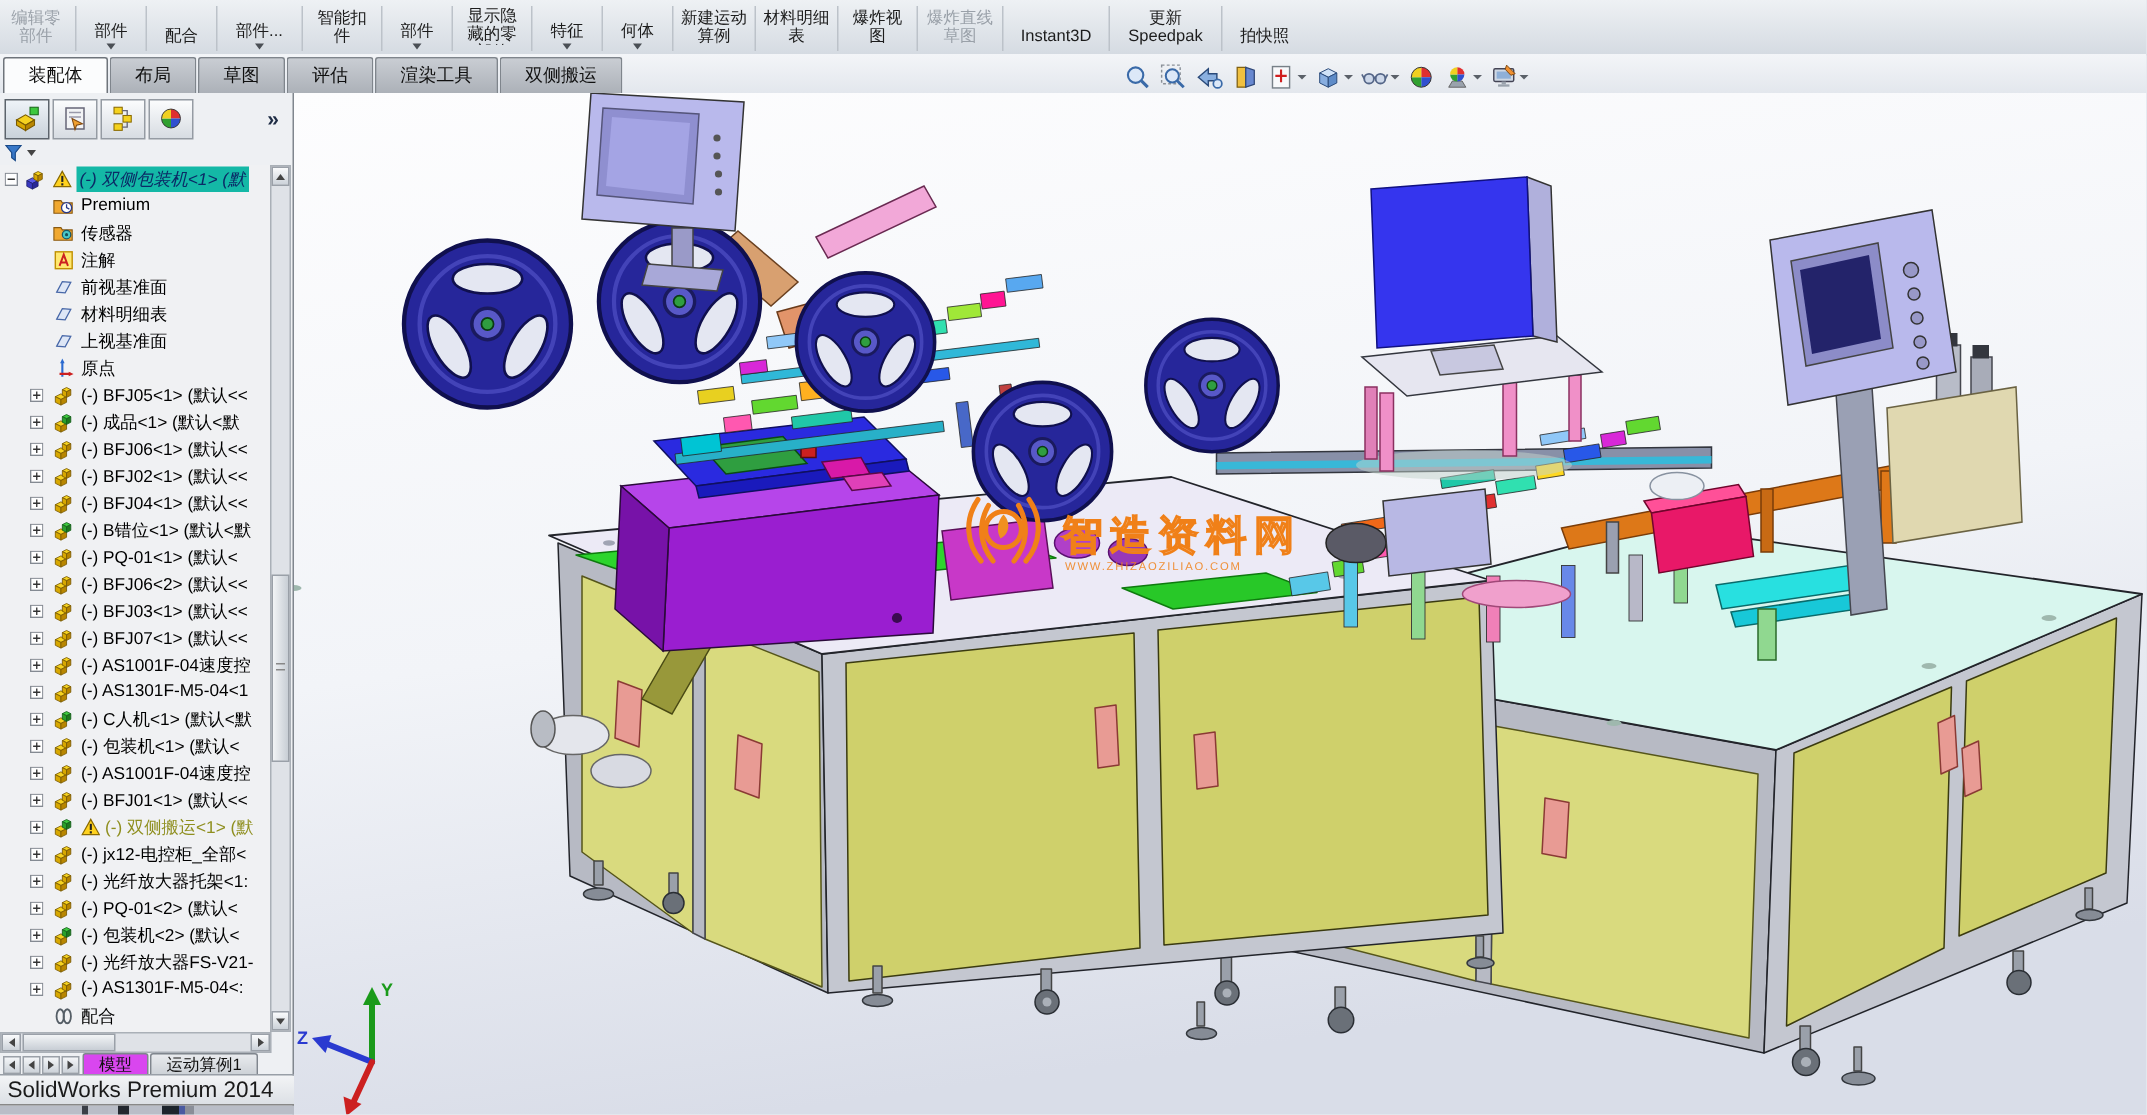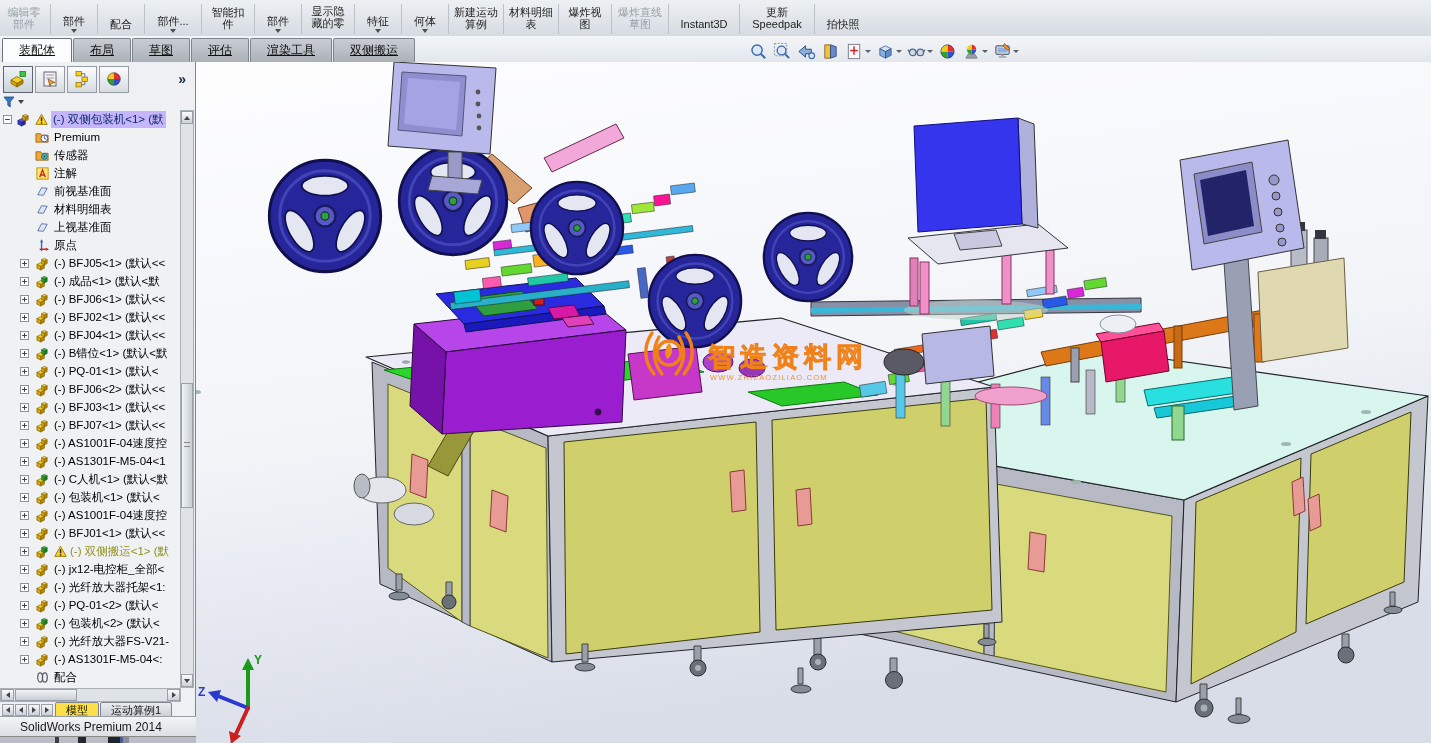--- a/index.html
+++ b/index.html
@@ -22,21 +22,21 @@
   .rbtn[data-idx="3"]{width:46px}.rbtn[data-idx="4"]{width:42px}.rbtn[data-idx="5"]{width:36px}
   .rbtn[data-idx="6"]{width:42px}.rbtn[data-idx="7"]{width:36px}.rbtn[data-idx="8"]{width:36px}
   .rbtn[data-idx="9"]{width:44px}.rbtn[data-idx="10"]{width:44px}.rbtn[data-idx="11"]{width:42px}
   .rbtn[data-idx="12"]{width:46px}.rbtn[data-idx="13"]{width:60px}.rbtn[data-idx="14"]{width:64px}
   .rbtn[data-idx="15"]{width:46px}
   
   .tabrow{position:absolute;left:0;top:36px;width:1431px;height:26px;
           background:linear-gradient(#f3f5f8,#e3e7ed);display:flex;align-items:flex-end;}
   .ctab{height:23px;line-height:23px;padding:0 16px;margin-right:1px;font-size:12px;color:#101010;
         background:linear-gradient(#c9cdd3,#acb1b8);border:1px solid #7f858c;border-bottom:none;
-        border-radius:2px 2px 0 0;cursor:default;text-decoration:underline;}
+        border-radius:2px 2px 0 0;cursor:default;}
   .ctab.active{background:#fbfcfd;border-color:#6e747b;}
   
   .hud{position:absolute;left:748px;top:40px;height:22px;display:flex;align-items:center;gap:3px;}
   .hudbtn{display:flex;align-items:center;gap:1px;padding:1px;border-radius:2px;}
   .hudbtn svg{width:19px;height:19px;display:block;}
   .hudcaret{width:0;height:0;border-left:3px solid transparent;border-right:3px solid transparent;
             border-top:3.5px solid #5a6068;}
   
   .panel{position:absolute;left:0;top:62px;width:196px;height:681px;background:#eef0f3;
          border-right:1px solid #80868e;box-sizing:border-box;}
@@ -49,21 +49,21 @@
   .pfilter{height:16px;display:flex;align-items:center;padding-left:3px;gap:3px;}
   .tree{position:absolute;left:0;top:48px;width:180px;height:578px;overflow:hidden;
         background:#f0f1f3;}
   .trow{display:flex;align-items:center;height:18px;white-space:nowrap;overflow:hidden;font-size:11.5px;}
   .trow .sp{flex:0 0 auto;}
   .pm{width:9px;height:9px;flex:0 0 auto;margin-left:20px;margin-right:6px;}
   .pm.rootpm{margin-left:3px;margin-right:4px;}
   .ticon{width:15px;height:15px;flex:0 0 auto;margin-right:4px;}
   .twarn{width:13px;height:13px;flex:0 0 auto;margin-right:3px;}
   .tlabel{color:#000;}
-  .trow.sel .tlabel{background:#c4b5fd;color:#0b2a66;padding:1px 2px;}
+  .trow.sel .tlabel{background:#14b8a6;color:#0b2a66;padding:1px 2px;font-style:italic;}
   .trow.muted .tlabel{color:#8f8f1f;}
   .indent34{width:35px;}
   
   .vscroll{position:absolute;right:1px;top:48px;width:14px;height:578px;
            background:#dfe2e7;border:1px solid #aab0b7;box-sizing:border-box;}
   .varrow{position:absolute;left:0;width:12px;height:13px;background:linear-gradient(#fafbfc,#ccd2d9);
           border:1px solid #9aa0a8;box-sizing:border-box;display:flex;align-items:center;justify-content:center;}
   .tri-up{width:0;height:0;border-left:3px solid transparent;border-right:3px solid transparent;border-bottom:4px solid #444;}
   .tri-dn{width:0;height:0;border-left:3px solid transparent;border-right:3px solid transparent;border-top:4px solid #444;}
   .vthumb{position:absolute;left:0;top:272px;width:12px;height:125px;
@@ -78,25 +78,25 @@
   .tri-r{width:0;height:0;border-top:3px solid transparent;border-bottom:3px solid transparent;border-left:4px solid #444;}
   .hthumb{position:absolute;left:14px;top:0;width:62px;height:12px;
           background:linear-gradient(#f2f4f6,#c8ced5);border:1px solid #9aa0a8;box-sizing:border-box;}
   
   .btabs{position:absolute;left:0;top:640px;width:196px;height:14px;overflow:hidden;display:flex;align-items:flex-start;}
   .vcr{display:flex;gap:1px;margin:2px 2px 0 2px;}
   .vcrb{width:12px;height:12px;background:linear-gradient(#f4f6f8,#ccd2d9);border:1px solid #9aa0a8;
         box-sizing:border-box;display:flex;align-items:center;justify-content:center;}
   .btab{height:16px;line-height:15px;font-size:11px;padding:0 10px;margin-right:1px;
         background:linear-gradient(#e9ebee,#c7ccd2);border:1px solid #80868e;border-radius:2px 2px 0 0;color:#111;}
-  .btab.active{background:#fde047;}
+  .btab.active{background:#d946ef;}
   
   .statusbar{position:absolute;left:0;top:654px;width:196px;height:20px;
              background:linear-gradient(#f3f4f6,#dce0e5);border-top:1px solid #999fa7;
-             font-size:12px;color:#1a1a1a;line-height:20px;padding-left:20px;box-sizing:border-box;}
+             font-size:15px;color:#1a1a1a;line-height:20px;padding-left:5px;box-sizing:border-box;}
   .bottomstrip{position:absolute;left:0;top:674px;width:196px;height:7px;
      background:linear-gradient(90deg,#b9bdc7 0 28%, #3a3e46 28% 30%, #b9bdc7 30% 40%, #23282f 40% 44%, #b9bdc7 44% 55%, #1d242c 55% 61%, #4a5aa0 61% 63%, #8a8e98 63% 66%, #b9bdc7 66% 100%);
      border-top:1px solid #888;}
   
   .splitter{position:absolute;left:196px;top:378px;width:9px;height:44px;background:linear-gradient(90deg,#e8ebef,#c2c8cf);
             border:1px solid #8a9098;box-sizing:border-box;display:flex;flex-direction:column;align-items:center;justify-content:center;gap:4px;}
   .splitter .tri-l{border-right-color:#333;}
   
   .viewport{position:absolute;left:196px;top:62px;width:1235px;height:681px;}
   .viewport svg{display:block;}

